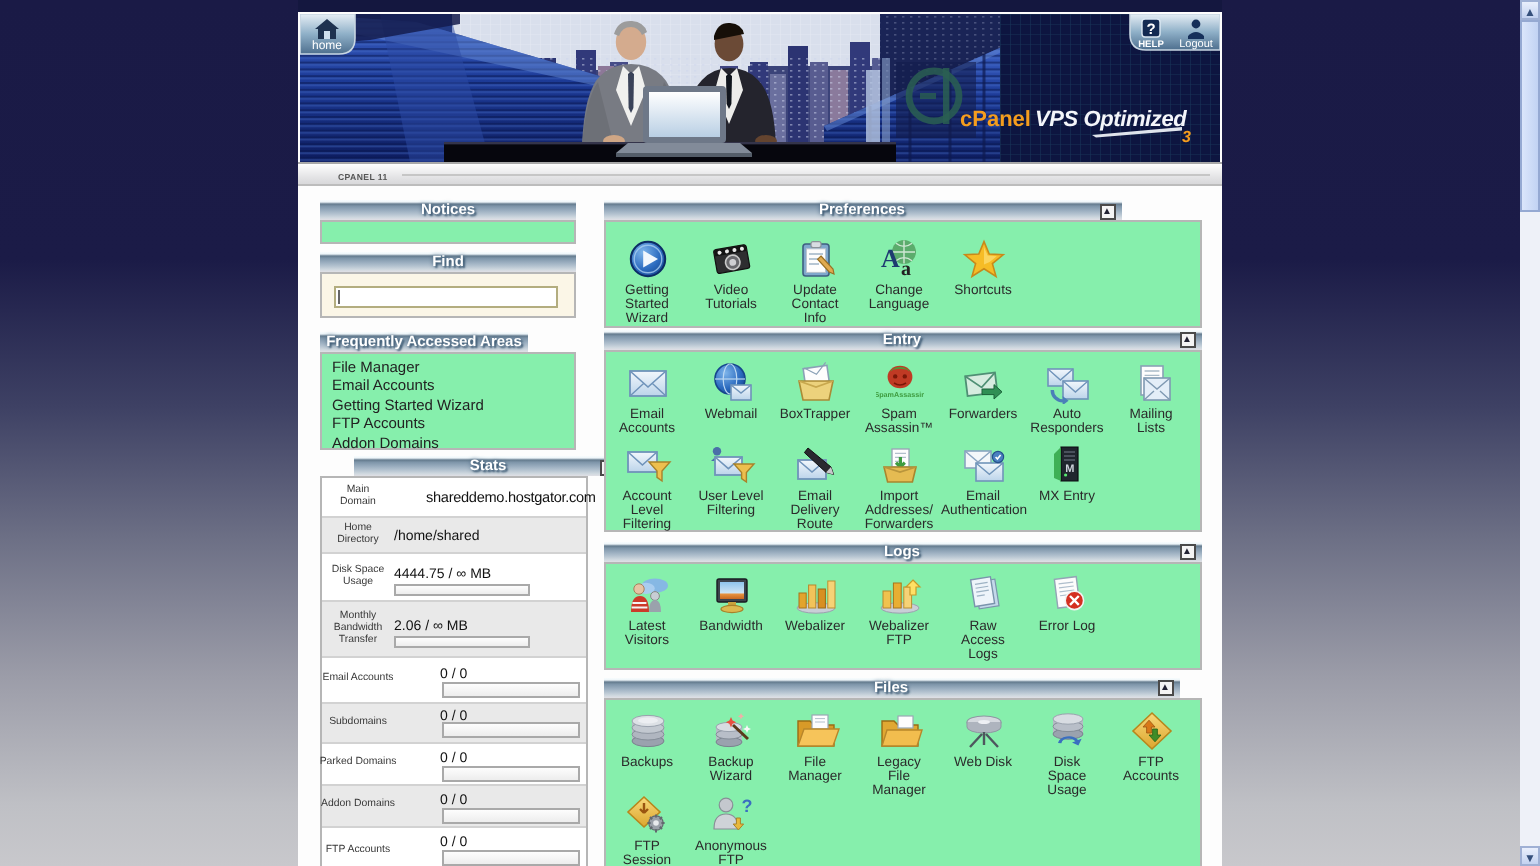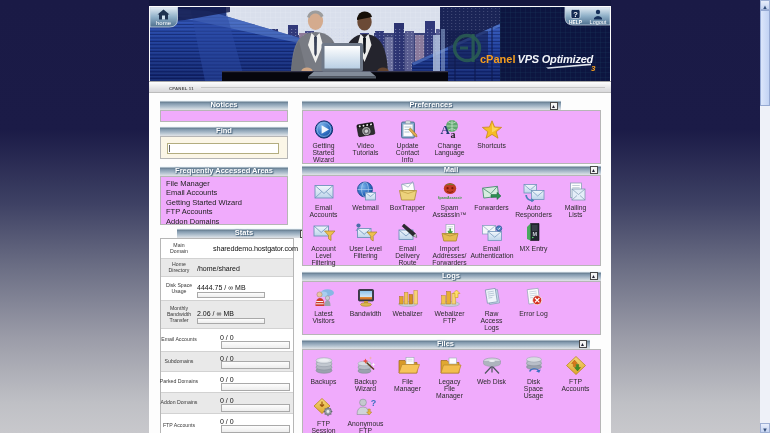--- a/index.html
+++ b/index.html
@@ -6,21 +6,21 @@
 body{font-family:"Liberation Sans",sans-serif;background:linear-gradient(to bottom,#1a1a46 0%,#1b1b47 30%,#3e4164 47%,#6c6f85 62%,#9b9ca8 78%,#bfc0c5 93%,#c8c8cc 100%);}
 #page{position:absolute;left:149px;top:0;width:462px;height:433px;background:#fdfdfd;overflow:hidden;}
 #topstrip{position:absolute;left:0;top:0;width:462px;height:6px;background:#14173f;}
 #hdr{position:absolute;left:1px;top:7px;width:460px;height:74px;}
 #cpbar{position:absolute;left:0;top:81px;width:462px;height:12px;background:linear-gradient(#fefefe,#e2e2e4 70%,#d8d8da);border-top:1px solid #a8a8a8;border-bottom:1px solid #bcbcbc;box-sizing:border-box;}
 #cpbar .t{position:absolute;left:20px;top:4px;font-size:4.3px;font-weight:bold;color:#555;letter-spacing:.2px;}
 #cpbar .ln{position:absolute;left:52px;right:6px;top:5px;height:1px;background:#c6c6c6;}
 .gbar{position:absolute;height:10px;background:linear-gradient(to bottom,#f8fcfe 0%,#eef5f9 10%,#647b8e 20%,#7f96aa 32%,#97abbd 50%,#b3c2cf 70%,#cfd8df 88%,#e0e0e5 100%);}
 .gbar .tt{display:block;text-align:center;font-size:7.5px;font-weight:bold;color:#fff;line-height:10.5px;text-shadow:1px 1px 1px #3d5a73,0 0 2px #47647e;}
 .gbar .mn{position:absolute;right:3px;top:1.5px;width:8px;height:8px;background:#f4f4f4;border:1px solid #4a4a4a;box-sizing:border-box;font-size:5px;line-height:6.5px;text-align:center;color:#223;}
-.box{position:absolute;background:#f0abfc;border:1px solid #b6b6b6;box-sizing:border-box;}
+.box{position:absolute;background:#86efac;border:1px solid #b6b6b6;box-sizing:border-box;}
 .cell{position:absolute;width:42px;text-align:center;}
 .cell .lb{margin-top:2px;font-size:6.8px;line-height:7.2px;color:#2b2b2b;white-space:nowrap;}
 .ico{display:block;margin:0 auto;}
 .srow{position:absolute;left:0;width:132px;box-sizing:border-box;border-bottom:1px solid #d2d2d2;}
 .slab{position:absolute;left:0;top:0;bottom:0;width:36px;display:flex;align-items:center;justify-content:center;text-align:center;font-size:5.2px;line-height:6.1px;color:#383838;white-space:nowrap;}
 .sval{position:absolute;font-size:7px;color:#111;white-space:nowrap;}
 .sbar{position:absolute;border:1px solid #a9a9a9;background:linear-gradient(#fdfdfd,#ededed);box-sizing:border-box;}
 #sbar{position:absolute;right:0;top:0;width:10px;height:433px;background:#eef1f8;}
 .sb-btn{position:absolute;left:0;width:10px;height:10px;background:linear-gradient(#e9effc,#c3d2f0);border:1px solid #9fb0d4;box-sizing:border-box;text-align:center;line-height:8px;}
 .sb-thumb{position:absolute;left:0;top:10px;width:10px;height:96px;background:linear-gradient(to right,#dbe6fb,#c2d3f3);border:1px solid #95a9d2;box-sizing:border-box;}
@@ -187,21 +187,21 @@
       <span class="tt">Notices</span>
     </div>
   <div class="box" style="left:11px;top:110px;width:128px;height:12px"></div>
   <div class="gbar" style="left:11px;top:126px;width:128px">
       <span class="tt">Find</span>
     </div>
   <div class="box" style="left:11px;top:136px;width:128px;height:23px;background:#fbf6e7">
     <div style="position:absolute;left:6px;top:6px;width:112px;height:11px;background:#fff;border:1px solid #b3ad7f;box-sizing:border-box"></div>
     <div style="position:absolute;left:8px;top:8px;width:1px;height:7px;background:#666"></div>
   </div>
-  <div class="gbar" style="left:11px;top:166px;width:128px">
+  <div class="gbar" style="left:11px;top:166px;width:104px">
       <span class="tt">Frequently Accessed Areas</span>
     </div>
   <div class="box" style="left:11px;top:176px;width:128px;height:49px;font-size:7.5px;color:#222">
     <div style="padding:1.5px 0 0 5px;line-height:9.5px">File Manager<br>Email Accounts<br>Getting Started Wizard<br>FTP Accounts<br>Addon Domains</div>
   </div>
   <div class="gbar" style="left:28px;top:228px;width:134px">
       <span class="tt">Stats</span>
       <span class="mn">▼</span>
     </div>
   <div class="box" id="stats" style="left:11px;top:238px;width:134px;height:200px">
@@ -279,21 +279,21 @@
         <div class="lb">Change<br>Language</div>
       </div>
     <div class="cell" style="left:168px;top:7.5px">
         <svg class="ico" width="24" height="21">
           <use href="#i-star"></use>
         </svg>
         <div class="lb">Shortcuts</div>
       </div>
   </div>
   <div class="gbar" style="left:152.5px;top:164.5px;width:299px">
-      <span class="tt">Mail</span>
+      <span class="tt">Entry</span>
       <span class="mn">▲</span>
     </div>
   <div class="box" style="left:152.5px;top:174.5px;width:299px;height:91px">
     <div class="cell" style="left:0px;top:5px">
         <svg class="ico" width="24" height="21">
           <use href="#i-email"></use>
         </svg>
         <div class="lb">Email<br>Accounts</div>
       </div>
     <div class="cell" style="left:42px;top:5px">

